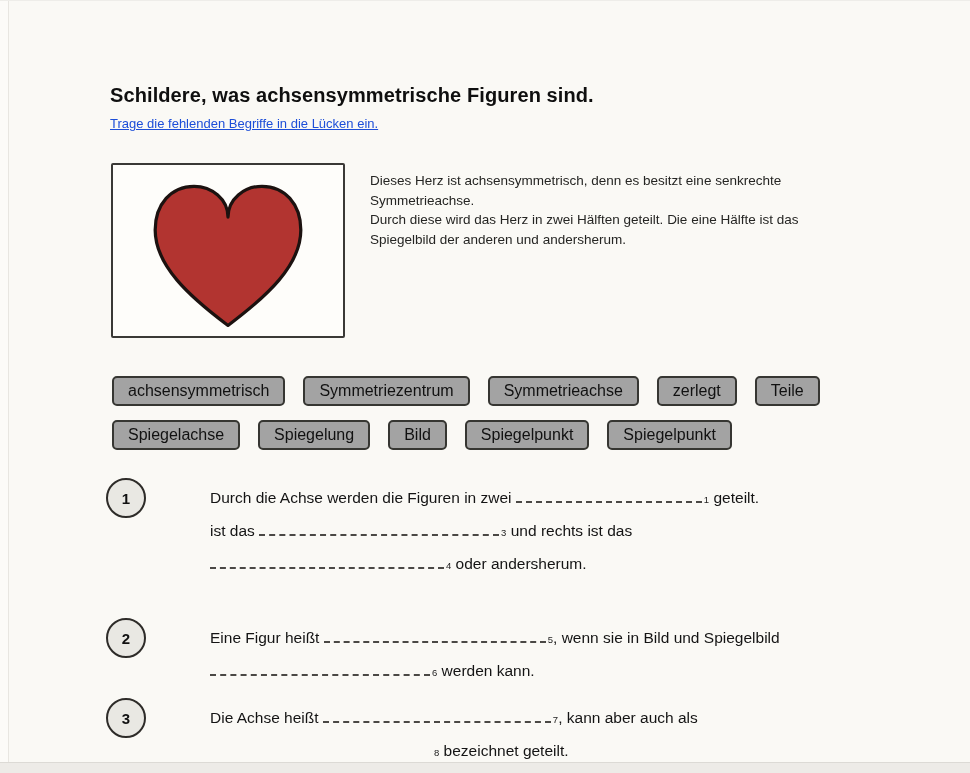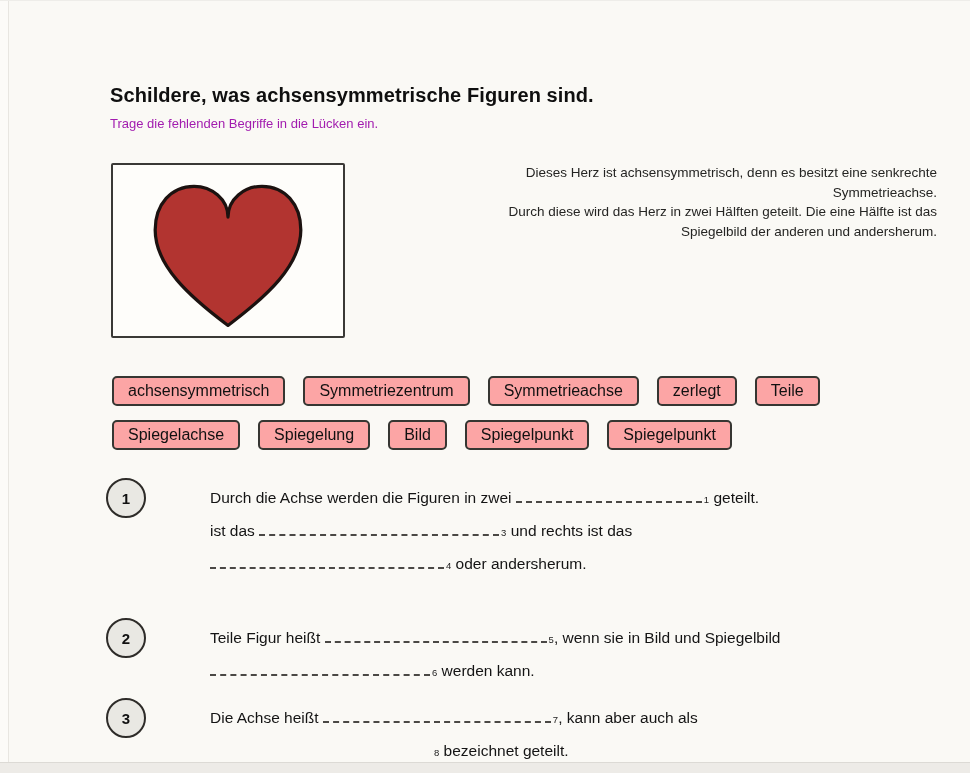--- a/index.html
+++ b/index.html
@@ -6,31 +6,31 @@
   .canvas{position:relative;width:970px;height:773px;overflow:hidden;
     background:#faf9f5;font-family:"Liberation Sans","DejaVu Sans",sans-serif;color:#161616;}
   .edge-left-white{position:absolute;left:0;top:0;width:8px;height:100%;background:#fcfbf8;}
   .edge-left-line{position:absolute;left:8px;top:0;width:1px;height:100%;background:#e8e6e1;}
   .edge-top-line{position:absolute;left:0;top:0;width:100%;height:1px;background:#eeede9;}
   .bottom-strip{position:absolute;left:0;top:762px;width:100%;height:11px;
     background:#edebe7;border-top:1px solid #dcdad5;}
 
   .title{position:absolute;left:110px;top:84px;margin:0;font-size:20px;font-weight:bold;
     color:#0f0f0f;letter-spacing:.1px;}
-  .subtitle{position:absolute;left:110px;top:116px;margin:0;font-size:13px;color:#a21caf;}
+  .subtitle{position:absolute;left:110px;top:116px;margin:0;font-size:13px;color:#1d4ed8;text-decoration:underline;}
 
   .heart-box{position:absolute;left:111px;top:163px;width:234px;height:175px;
     background:#fefdfa;border:2px solid #3a3936;border-radius:2px;box-sizing:border-box;
     display:flex;align-items:center;justify-content:center;}
-  .figure-text{position:absolute;left:362px;top:163px;width:575px;margin:0;
-    font-size:13.5px;line-height:19.5px;color:#252523;white-space:pre-line;text-align:right;}
+  .figure-text{position:absolute;left:362px;top:163px;width:575px;margin:8px;
+    font-size:13.5px;line-height:19.5px;color:#252523;white-space:pre-line;}
 
   .word-bank{position:absolute;left:112px;top:376px;width:760px;}
   .wb-row{display:flex;gap:18px;margin-bottom:14px;}
-  .chip{height:30px;padding:0 14px;background:#fca5a5;border:2px solid #363632;
+  .chip{height:30px;padding:0 14px;background:#a3a3a3;border:2px solid #363632;
     border-radius:5px;font-family:inherit;font-size:16px;color:#111;line-height:26px;
     box-sizing:border-box;cursor:pointer;white-space:nowrap;}
 
   .ex{position:absolute;left:106px;width:790px;}
   #ex-1{top:478px;} #ex-2{top:618px;} #ex-3{top:698px;}
   .circle{position:absolute;left:0;top:0;width:40px;height:40px;border-radius:50%;
     background:#e9e8e3;border:2px solid #2e2c29;box-sizing:border-box;
     display:flex;align-items:center;justify-content:center;
     font-size:15px;font-weight:bold;color:#111;}
   .lines{margin-left:104px;padding-top:4px;}
@@ -84,21 +84,21 @@
         <div class="circle">1</div>
         <div class="lines">
           <div class="line"><span>Durch die Achse werden die Figuren in zwei </span><span class="blank" style="width: 186px;"></span><span class="bnum">1</span><span> geteilt.</span></div>
           <div class="line"><span>ist das </span><span class="blank" style="width: 240px;"></span><span class="bnum">3</span><span> und rechts ist das</span></div>
           <div class="line"><span class="blank" style="width: 234px;"></span><span class="bnum">4</span><span> oder andersherum.</span></div>
         </div>
       </div>
       <div class="ex" id="ex-2">
         <div class="circle">2</div>
         <div class="lines">
-          <div class="line"><span>Teile Figur heißt </span><span class="blank" style="width: 222px;"></span><span class="bnum">5</span><span>, wenn sie in Bild und Spiegelbild</span></div>
+          <div class="line"><span>Eine Figur heißt </span><span class="blank" style="width: 222px;"></span><span class="bnum">5</span><span>, wenn sie in Bild und Spiegelbild</span></div>
           <div class="line"><span class="blank" style="width: 220px;"></span><span class="bnum">6</span><span> werden kann.</span></div>
         </div>
       </div>
       <div class="ex" id="ex-3">
         <div class="circle">3</div>
         <div class="lines">
           <div class="line"><span>Die Achse heißt </span><span class="blank" style="width: 228px;"></span><span class="bnum">7</span><span>, kann aber auch als</span></div>
           <div class="line"><span class="blank invisible" style="width: 222px;"></span><span class="bnum">8</span><span> bezeichnet geteilt.</span></div>
         </div>
       </div>

